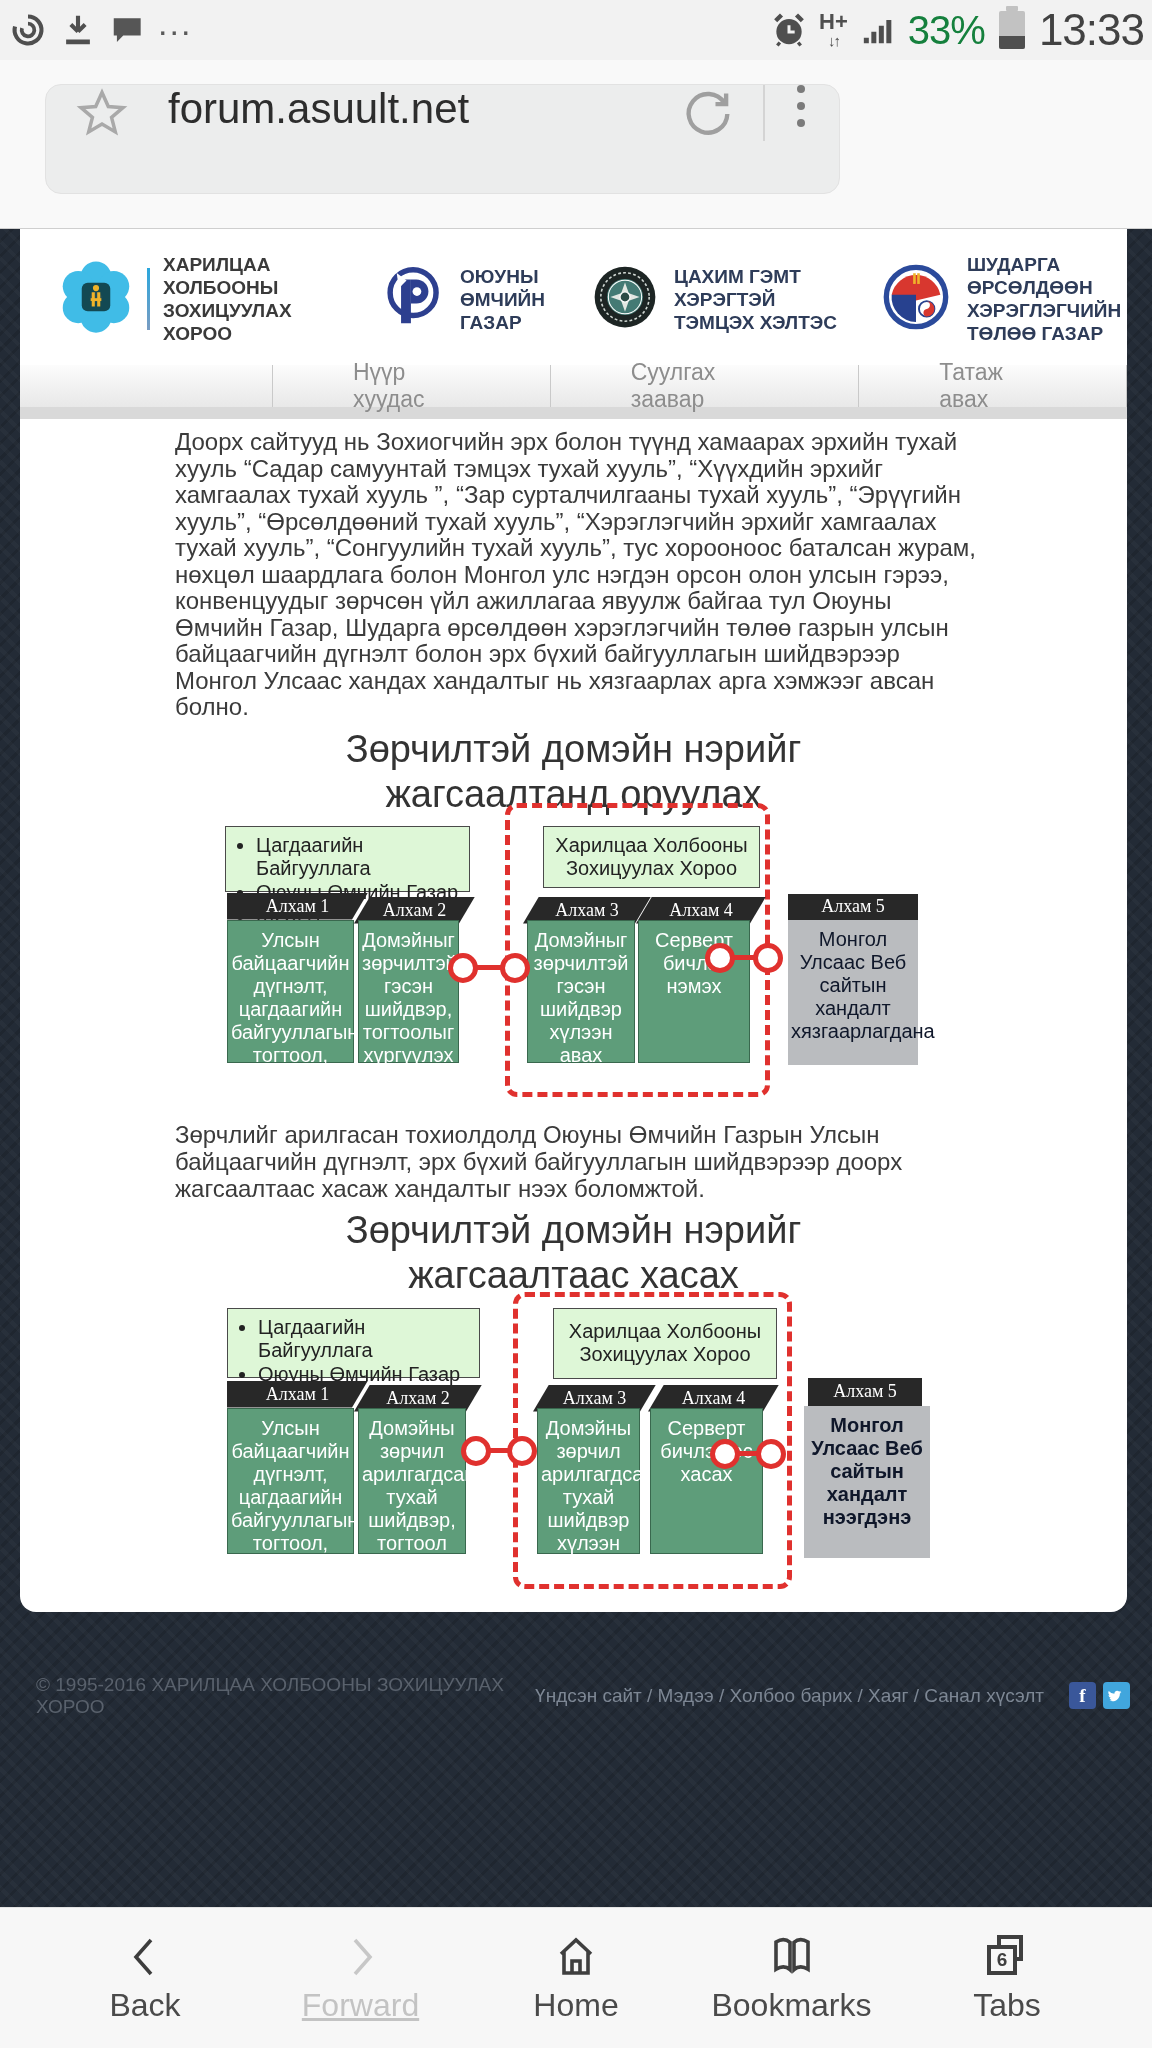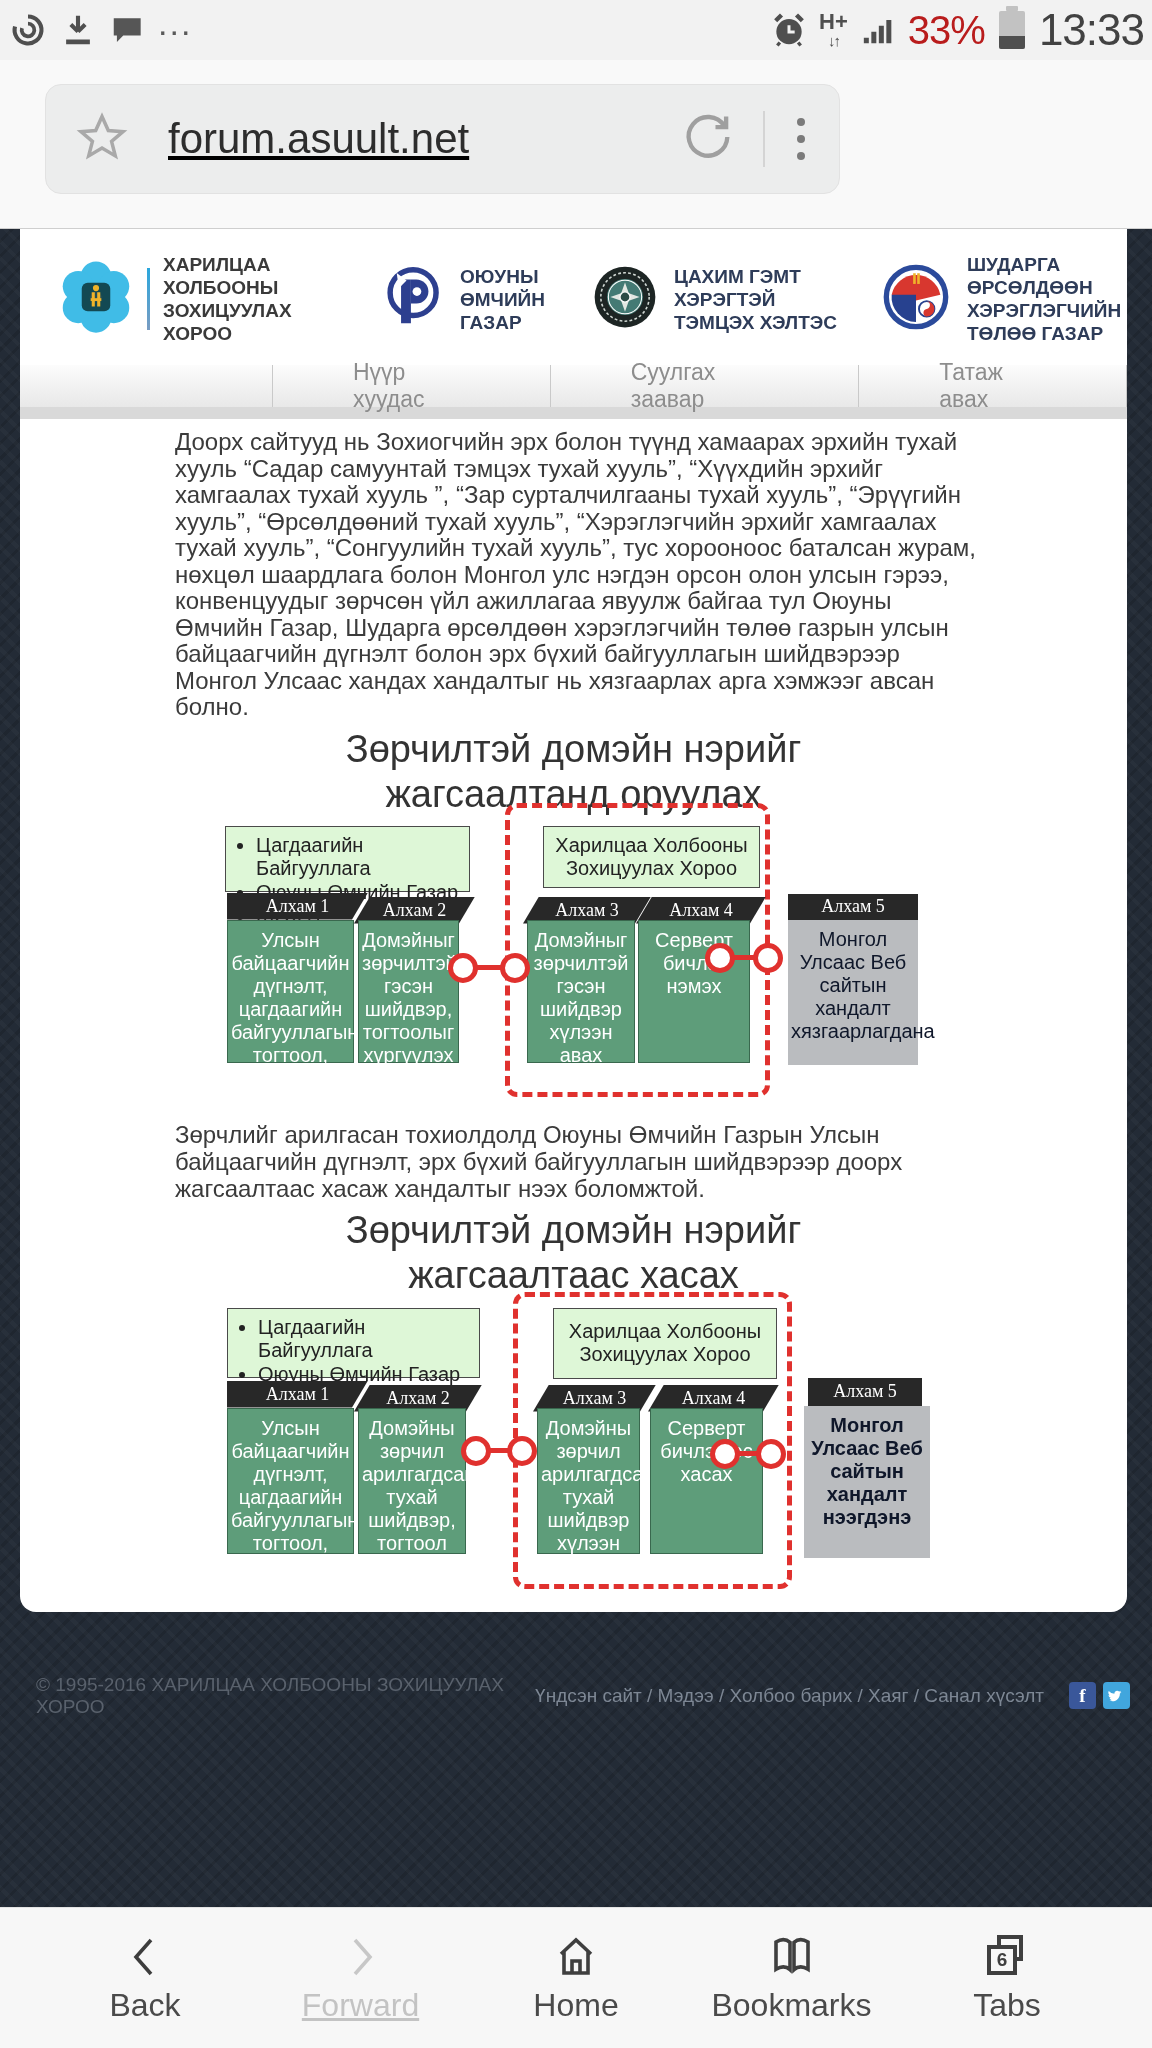--- a/index.html
+++ b/index.html
@@ -9,30 +9,30 @@
 
   
   .statusbar{position:absolute;top:0;left:0;width:1152px;height:60px;background:#f2f2f2;
              display:flex;align-items:center;justify-content:space-between;padding:0 8px;box-sizing:border-box;}
   .sb-left,.sb-right{display:flex;align-items:center;gap:10px;}
   .sb-ic{width:40px;height:40px;display:flex;align-items:center;justify-content:center;}
   .sb-dots{font-size:34px;color:#5a5a5a;letter-spacing:2px;line-height:10px;margin-top:-14px;}
   .sb-net{display:flex;flex-direction:column;align-items:center;line-height:1;margin-top:-2px;}
   .sb-net .h{font-size:22px;font-weight:bold;color:#4f4f4f;}
   .sb-net .ar{font-size:15px;color:#4f4f4f;letter-spacing:-2px;}
-  .sb-pct{font-size:40px;color:#b91c1c;letter-spacing:-1px;}
+  .sb-pct{font-size:40px;color:#15803d;letter-spacing:-1px;}
   .sb-time{font-size:44px;color:#424242;letter-spacing:-1px;}
   .batt{position:relative;width:26px;height:38px;background:#c2c2c2;border-radius:2px;margin:0 4px;}
   .batt:before{content:"";position:absolute;top:-5px;left:7px;width:12px;height:5px;background:#c2c2c2;border-radius:1px;}
   .batt .fill{position:absolute;bottom:0;left:0;width:100%;height:13px;background:#4f4f4f;border-radius:0 0 2px 2px;}
 
   
   .chrome{position:absolute;top:60px;left:0;width:1152px;height:168px;background:#f9f9f9;}
   .urlpill{position:absolute;left:45px;top:24px;width:795px;height:110px;background:#eceded;
-           border:1px solid #e2e2e2;border-radius:16px;display:flex;align-items:center;box-sizing:border-box;text-decoration:underline;}
+           border:1px solid #e2e2e2;border-radius:16px;display:flex;align-items:flex-start;box-sizing:border-box;}
   .url-star{margin-left:28px;}
   .url-text{margin-left:38px;font-size:42px;color:#2d2d2d;flex:1;}
   .url-reload{margin-right:26px;}
   .url-div{width:2px;height:56px;background:#d4d4d4;}
   .url-kebab{display:flex;flex-direction:column;gap:9px;margin:0 34px 0 32px;}
   .url-kebab i{width:8px;height:8px;border-radius:50%;background:#7b7b7b;}
 
   
   .webview{position:absolute;top:228px;left:0;width:1152px;height:1679px;
            background:#232b36;border-top:1px solid #cfcfcf;box-sizing:border-box;

